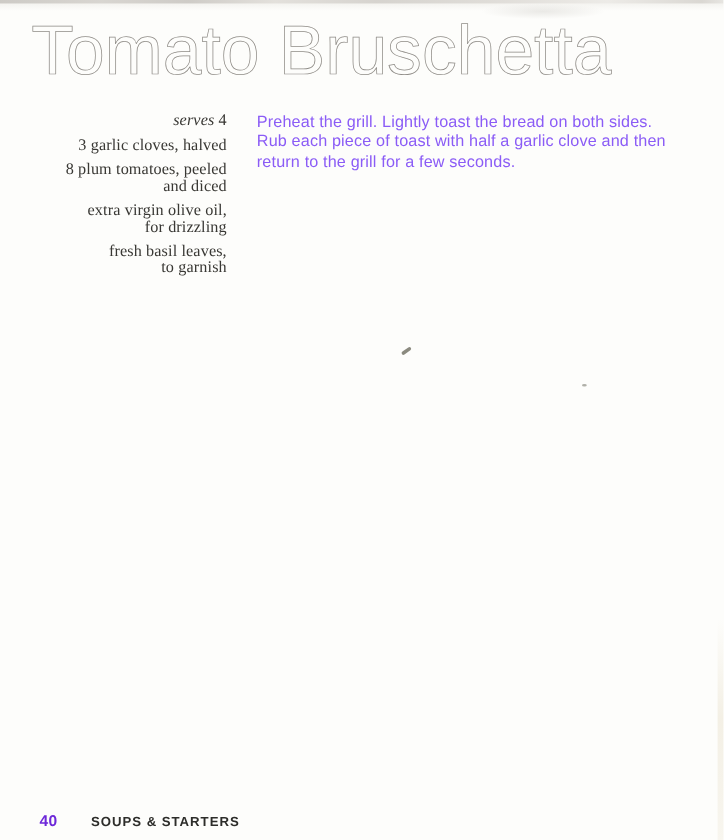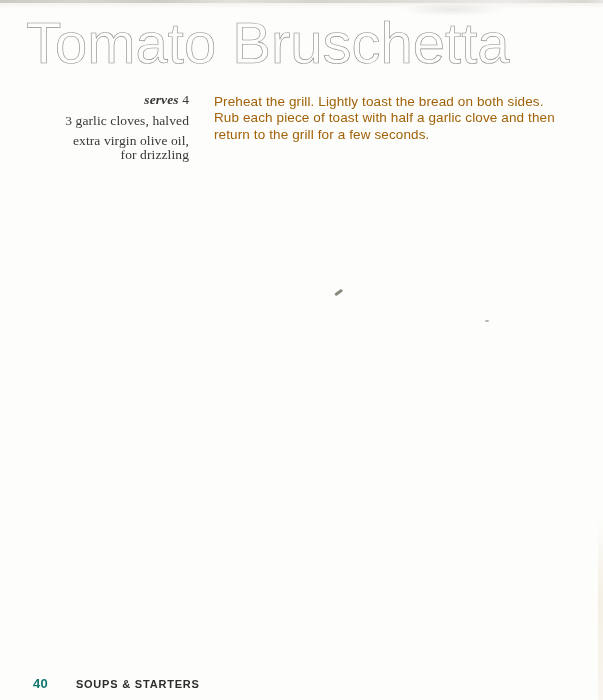--- a/index.html
+++ b/index.html
@@ -48,29 +48,29 @@
   
   .ingredients {
     position: absolute; left: 20px; top: 93px; width: 169px;
     text-align: right;
     font-family: "Liberation Serif", serif;
     font-size: 13.5px; line-height: 13.5px;
     letter-spacing: 0.1px;
     color: #393834;
   }
   .ingredients p { margin: 0 0 7px 0; white-space: pre-line; }
-  .serves em { font-style: italic; font-weight: bold; }
+  .serves em { font-style: italic; }
 
   
   .method {
     position: absolute; left: 214px; top: 94px; width: 360px;
     font-family: "Liberation Sans", sans-serif;
     font-size: 13.5px; line-height: 16.3px;
     letter-spacing: 0.12px;
-    color: #a16207;
+    color: #8b5cf6;
   }
   .method p { margin: 0 0 16px 0; white-space: pre-line; }
 
   
   .speck-1 {
     position: absolute; left: 334px; top: 291px; width: 9px; height: 2.5px;
     background: #6e6d60; transform: rotate(-35deg);
     border-radius: 2px; opacity: .8;
   }
   .speck-2 {
@@ -78,21 +78,21 @@
     background: #8f8e84; border-radius: 50%; opacity: .7;
   }
 
   
   .footer {
     position: absolute; left: 33px; top: 677px;
     display: flex; align-items: baseline;
     line-height: 13px;
   }
   .page-num {
-    font-size: 13px; font-weight: bold; color: #0f766e;
+    font-size: 13px; font-weight: bold; color: #6d28d9;
     letter-spacing: 0.2px;
   }
   .section {
     margin-left: 28px;
     font-size: 11px; font-weight: 700; letter-spacing: 0.8px;
     color: #2d2d2a;
   }
 </style>
 </head>
 <body>
@@ -100,22 +100,26 @@
 <div class="page-edge"></div>
 <div class="page-edge-fade"></div>
 <div class="top-smudge"></div>
 <div class="right-edge-tint"></div>
 
 <h1 class="title">Tomato Bruschetta</h1>
 
 <aside class="ingredients">
   <p class="serves"><em>serves</em> <span>4</span></p>
   <p>3 garlic cloves, halved</p>
+  <p>8 plum tomatoes, peeled
+and diced</p>
   <p>extra virgin olive oil,
 for drizzling</p>
+  <p>fresh basil leaves,
+to garnish</p>
 </aside>
 
 <div class="method">
   <p>Preheat the grill. Lightly toast the bread on both sides.
 Rub each piece of toast with half a garlic clove and then
 return to the grill for a few seconds.</p>
 </div>
 
 <div class="speck-1"></div>
 <div class="speck-2"></div>

